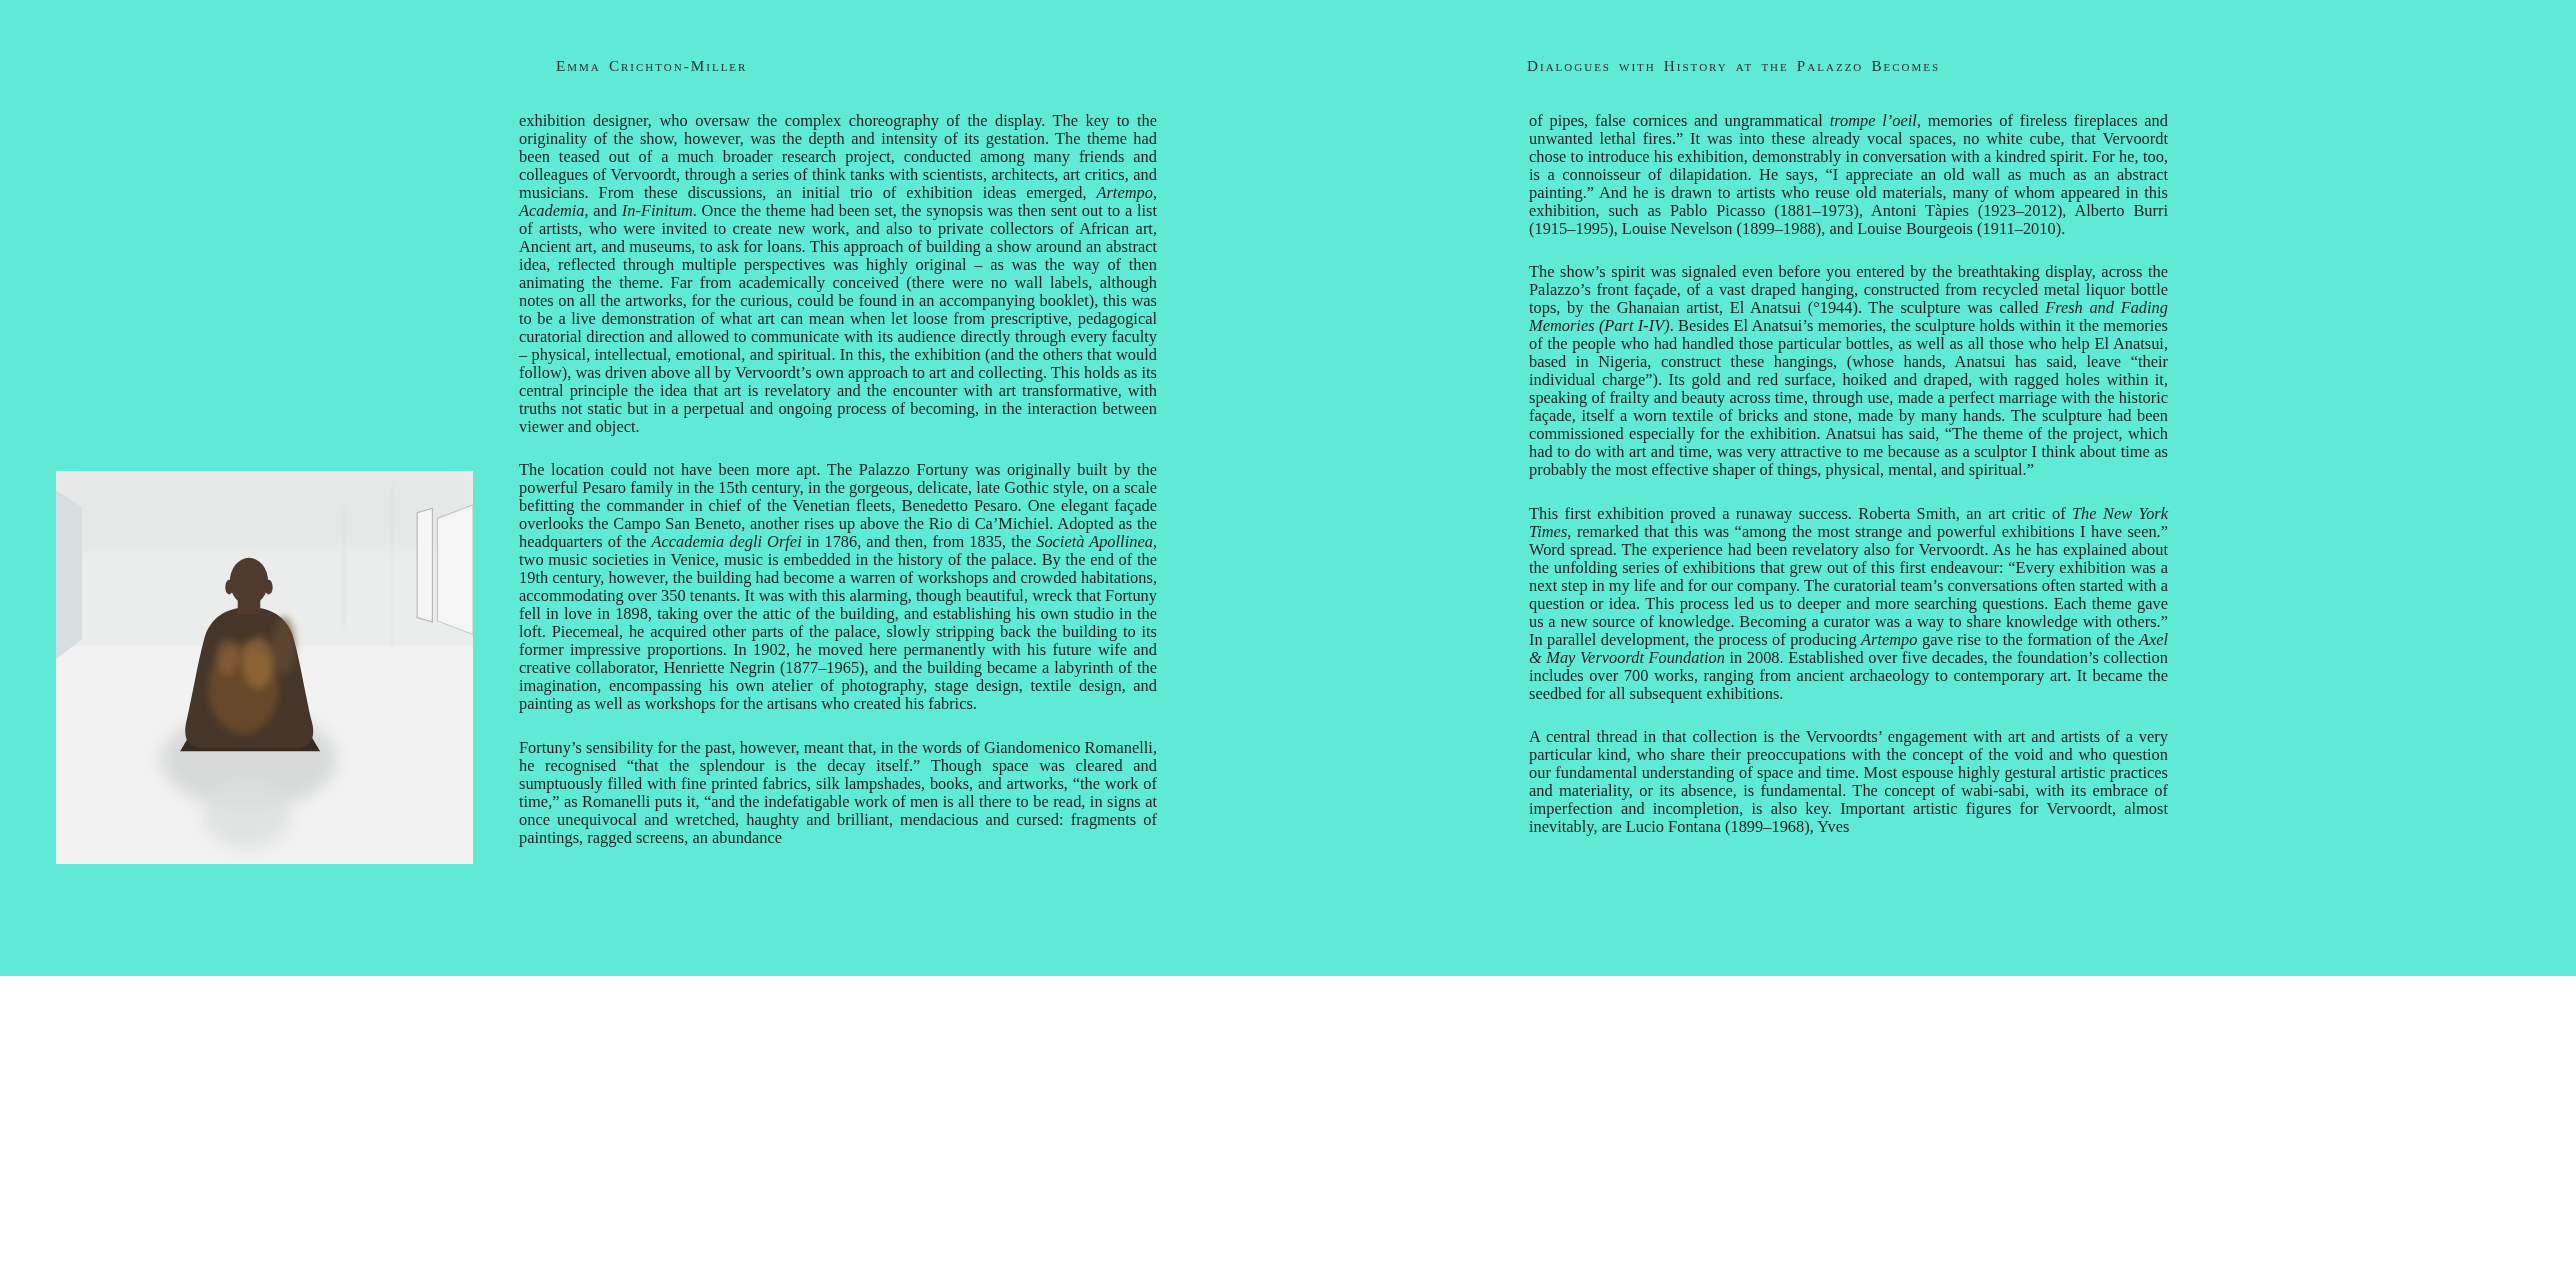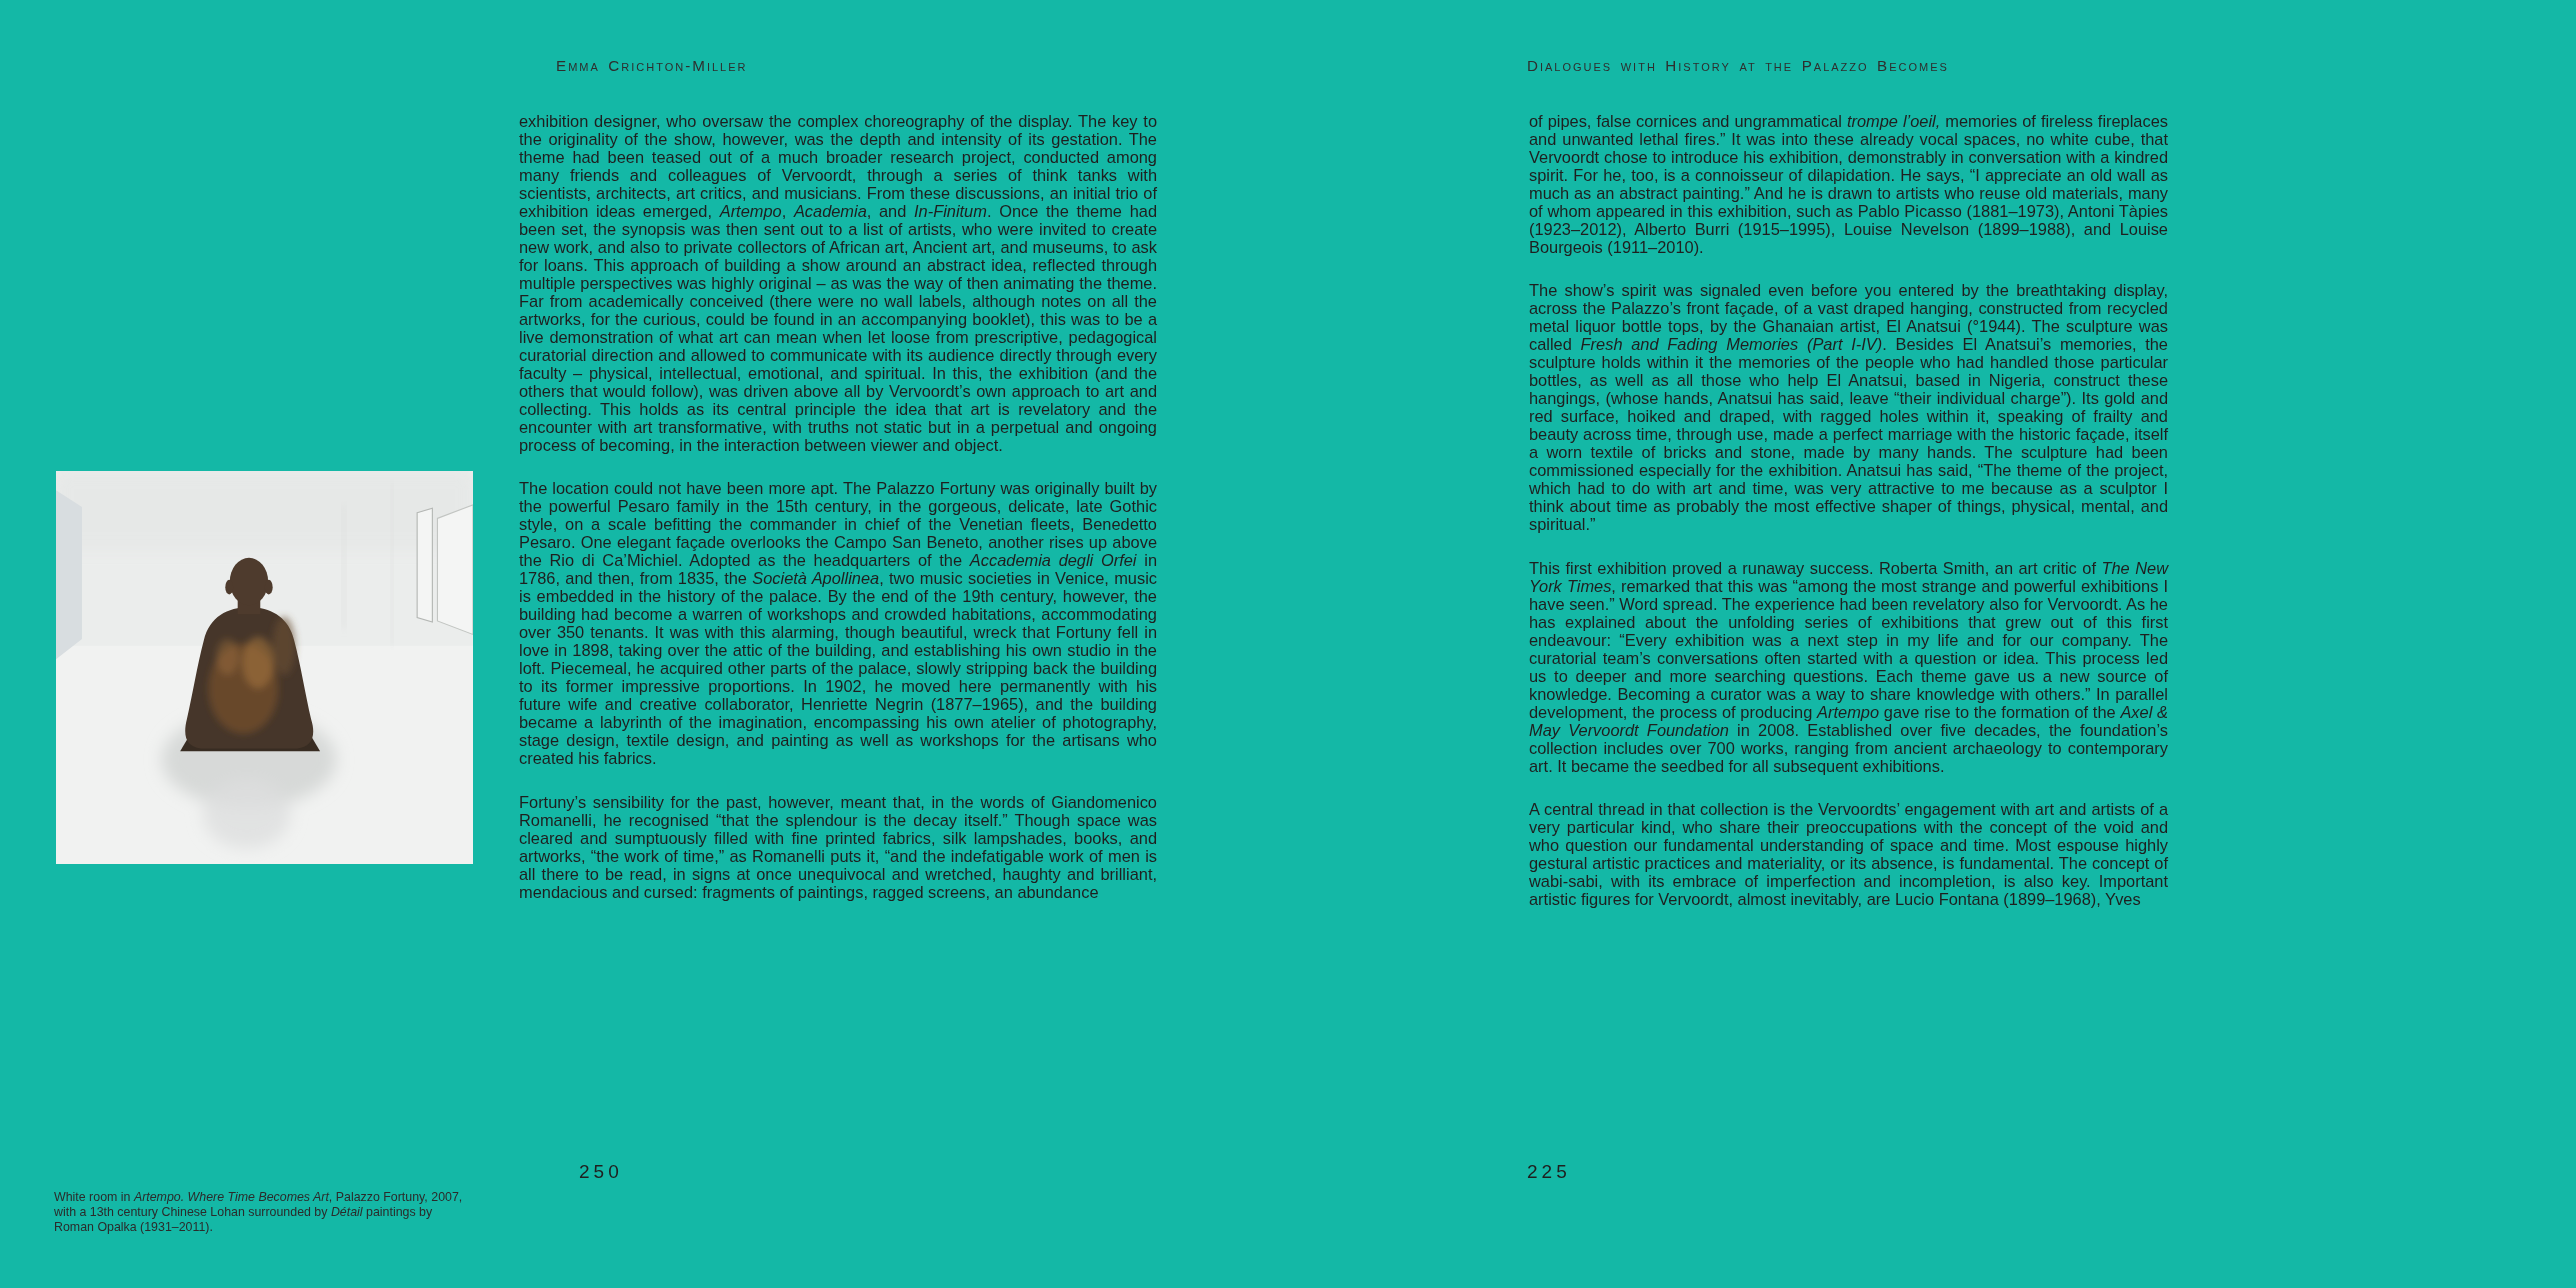--- a/index.html
+++ b/index.html
@@ -5,24 +5,24 @@
   html, body {
     margin: 0;
     padding: 0;
     background: #ffffff;
     width: 2576px;
     height: 1288px;
   }
   .spread {
     position: relative;
     width: 2576px;
-    height: 1288px;
-    background: #14b8a6;
+    height: 976px;
+    background: #5eead4;
     overflow: hidden;
-    font-family: Liberation Sans, sans-serif;
+    font-family: Liberation Serif, serif;
     color: #1e1e1e;
   }
   .running-head {
     position: absolute;
     top: 57px;
     font-size: 15.2px;
     font-variant: small-caps;
     letter-spacing: 2px;
     word-spacing: 2.3px;
     color: #2e2e2e;

